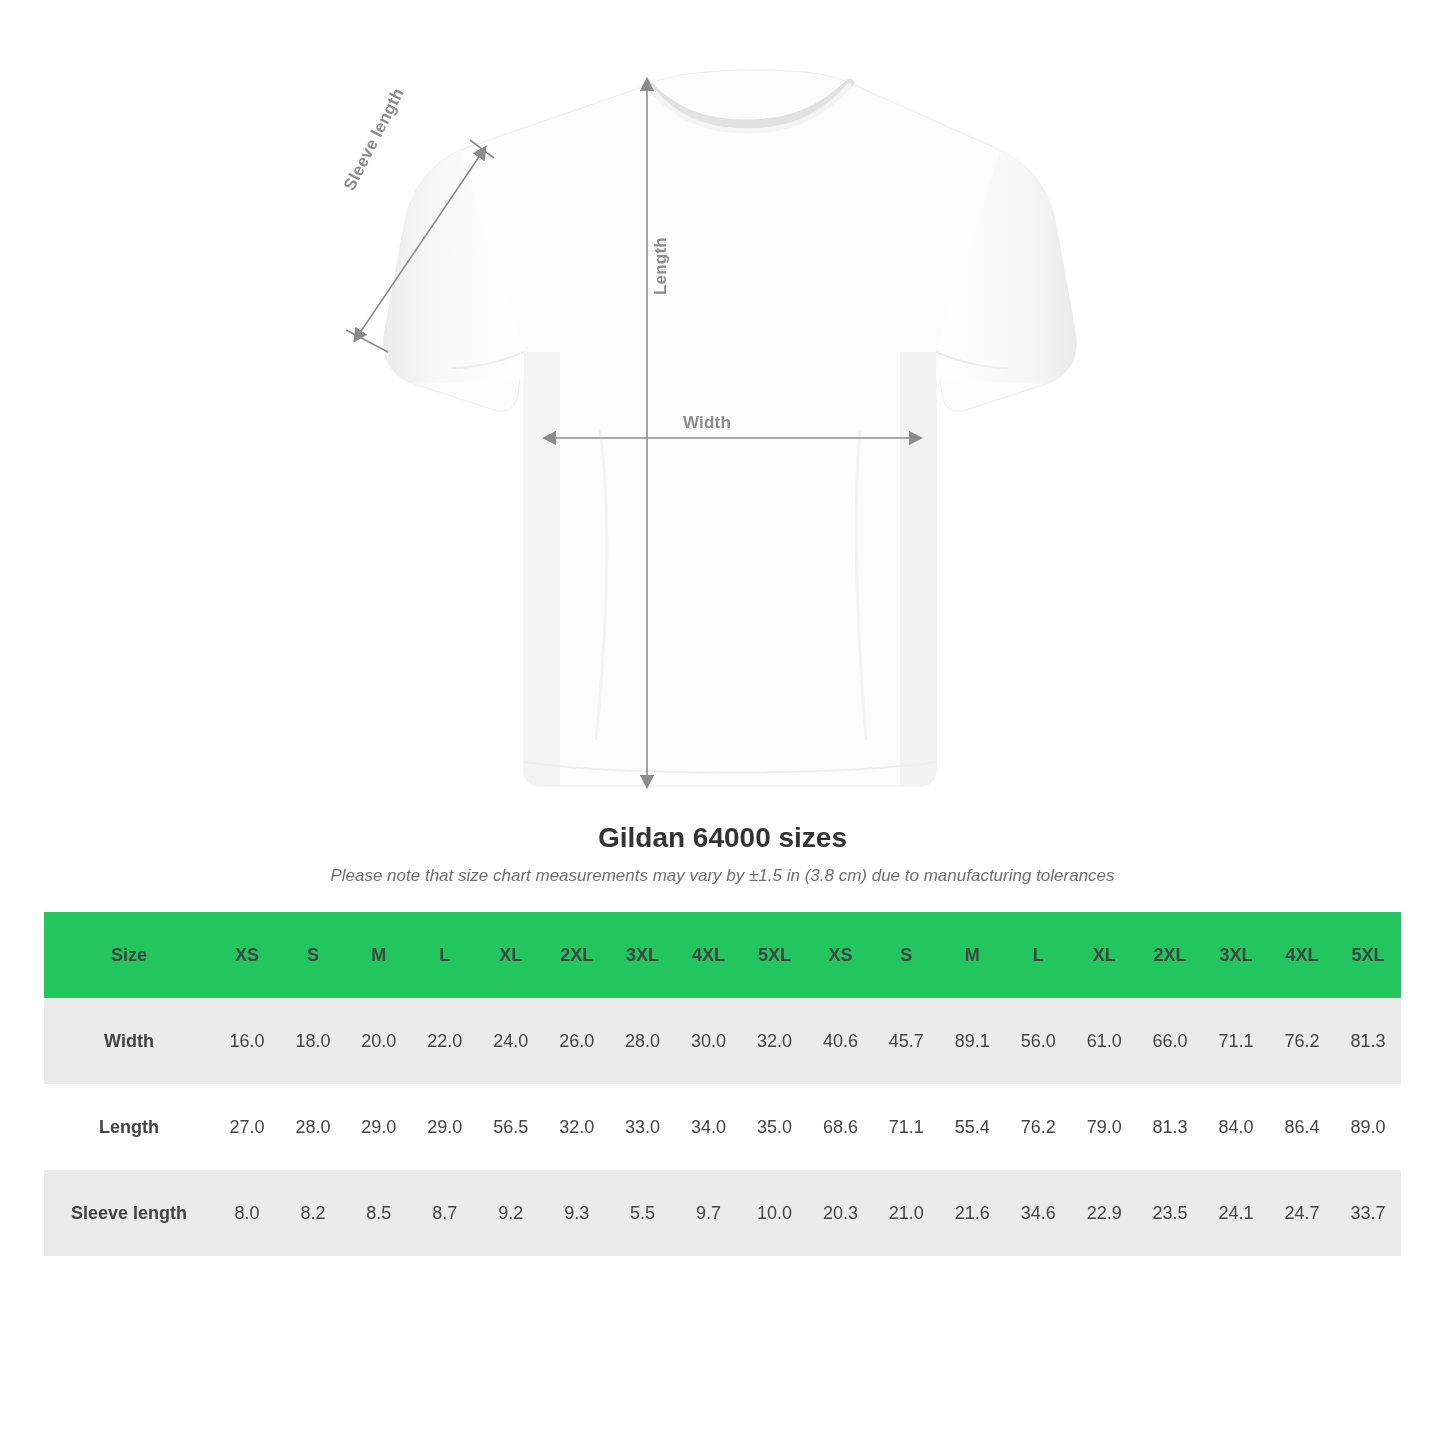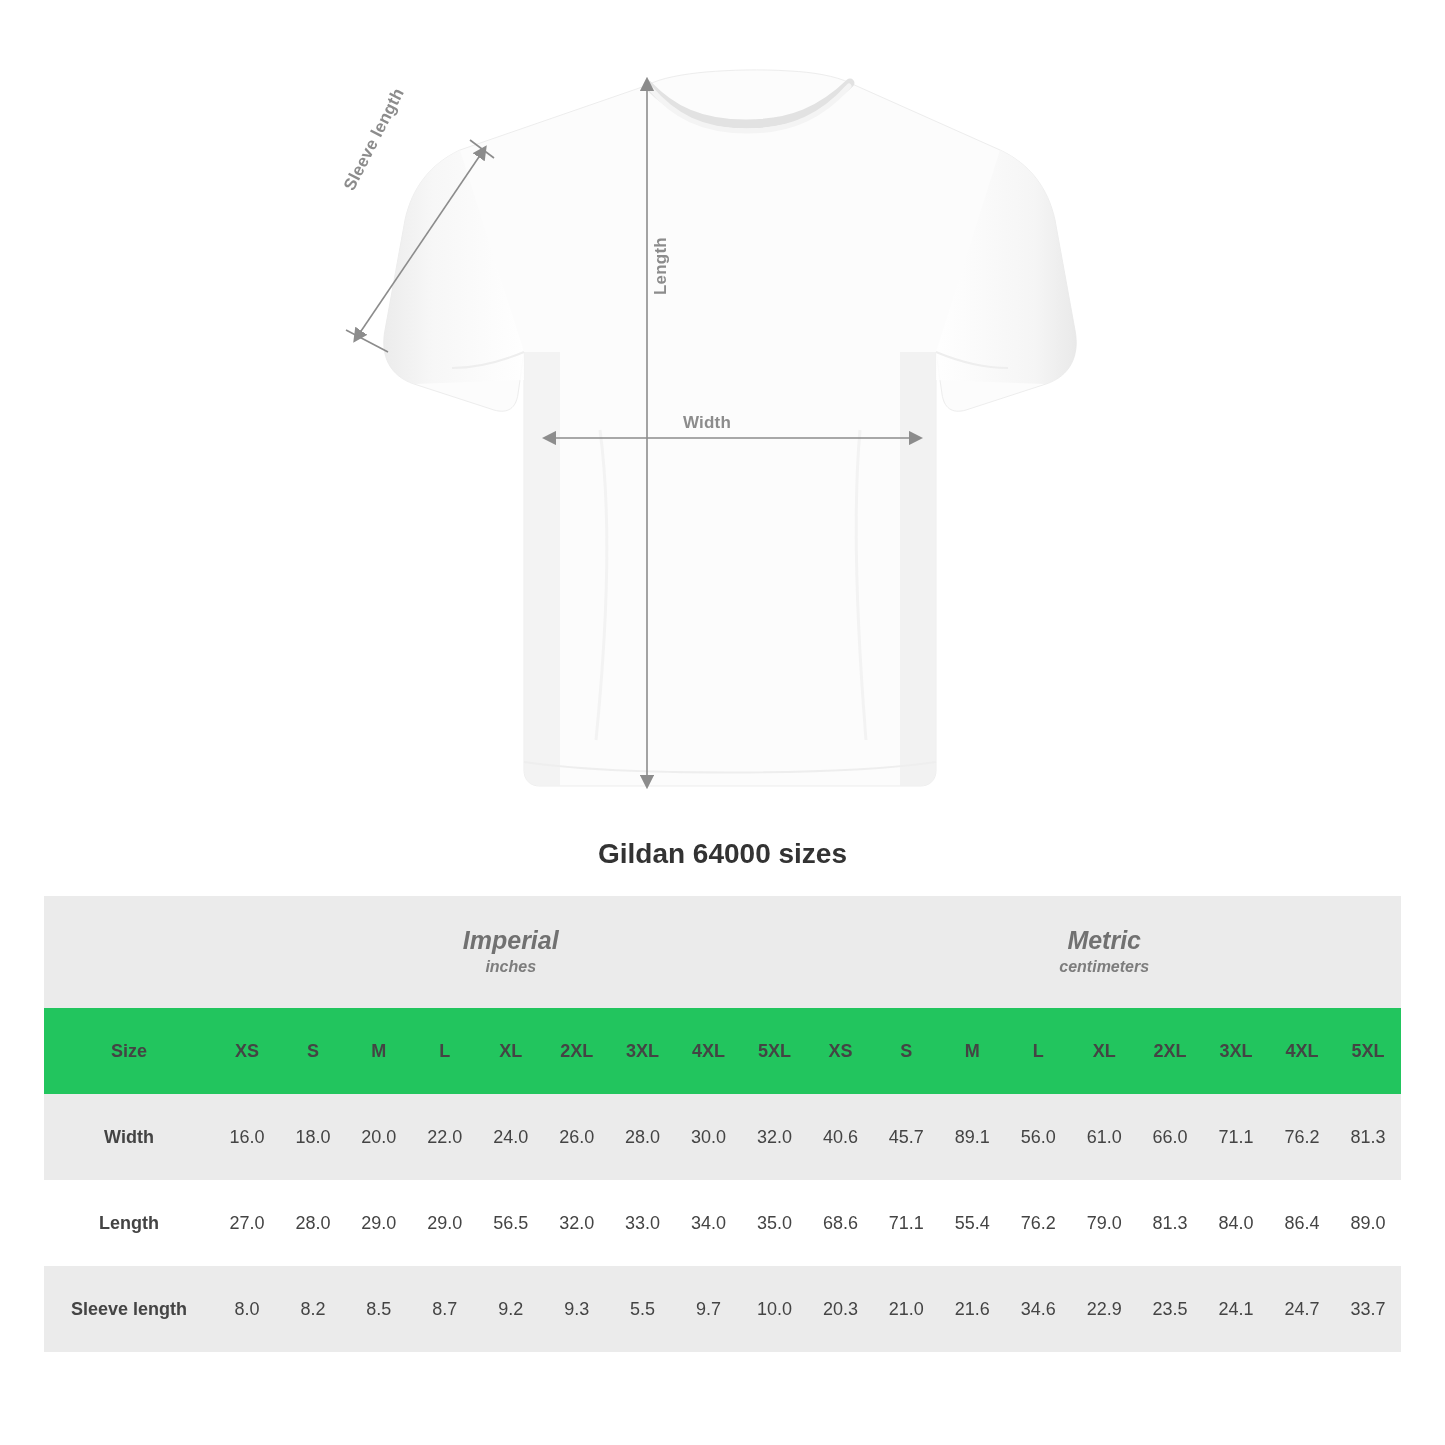--- a/index.html
+++ b/index.html
@@ -52,21 +52,21 @@
     transform-origin: left top;
   }
   .label-width {
     left: 683px;
     top: 413px;
   }
 
   
   .title-block {
     text-align: center;
-    margin-top: 18px;
+    margin-top: 2px;
   }
   .chart-title {
     font-size: 28px;
     font-weight: bold;
     color: #333333;
     margin: 0 0 12px 0;
   }
   .chart-note {
     font-size: 17px;
     font-style: italic;
@@ -218,40 +218,30 @@
       </g>
     </svg>
 
     <div class="dim-label label-sleeve">Sleeve length</div>
     <div class="dim-label label-length">Length</div>
     <div class="dim-label label-width">Width</div>
   </div>
 
   <div class="title-block">
     <div class="chart-title">Gildan 64000 sizes</div>
+    <div class="chart-note">Please note that size chart measurements may vary by ±1.5 in (3.8 cm) due to manufacturing tolerances</div>
   </div>
 
   <div class="table-wrap">
     <table class="size-table">
       <colgroup>
         <col class="firstcol">
         <col span="18">
       </colgroup>
       <thead>
-        <tr class="unit-head">
-          <th></th>
-          <th colspan="9">
-            <span class="unit-name">Imperial</span>
-            <span class="unit-sub">inches</span>
-          </th>
-          <th colspan="9">
-            <span class="unit-name">Metric</span>
-            <span class="unit-sub">centimeters</span>
-          </th>
-        </tr>
         <tr class="row-head">
           <th class="rowlabel">Size</th>
           <th>XS</th>
           <th>S</th>
           <th>M</th>
           <th>L</th>
           <th>XL</th>
           <th>2XL</th>
           <th>3XL</th>
           <th>4XL</th>

